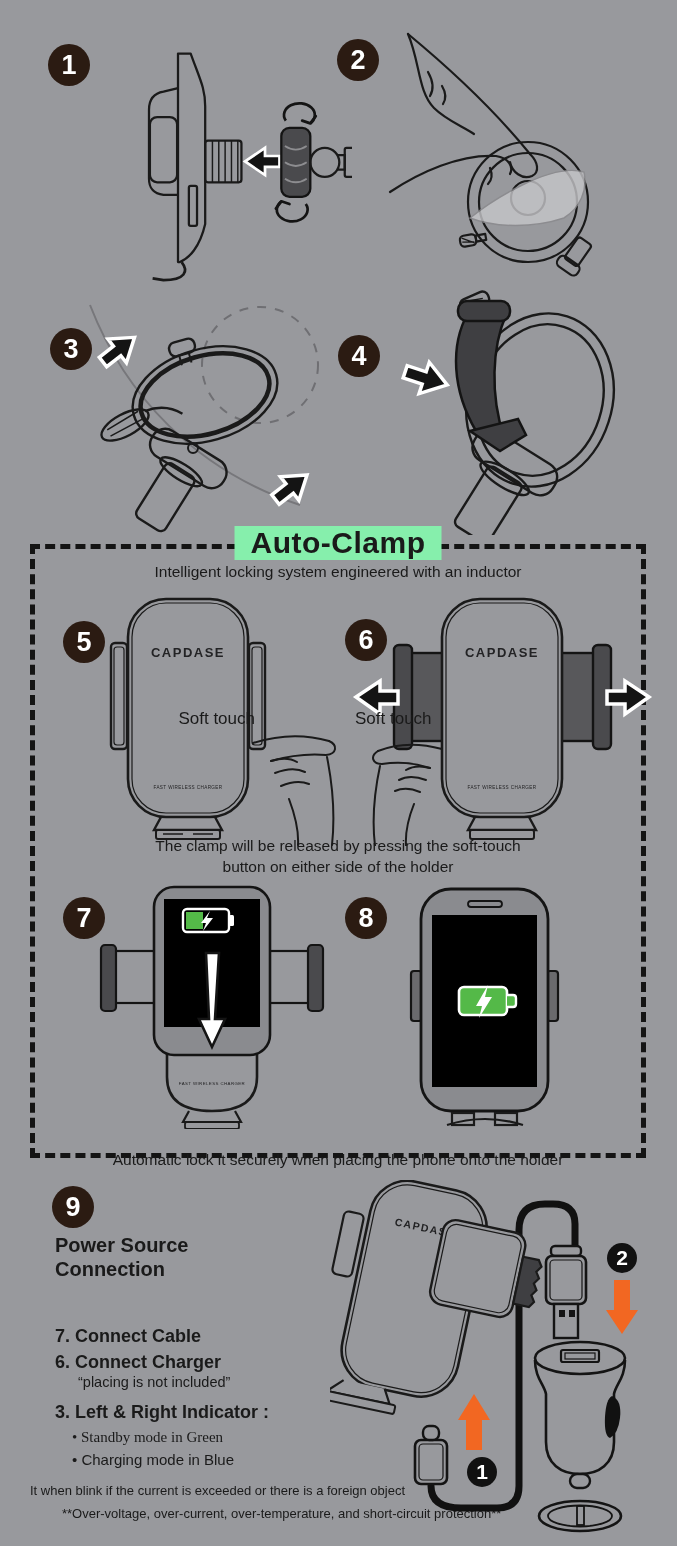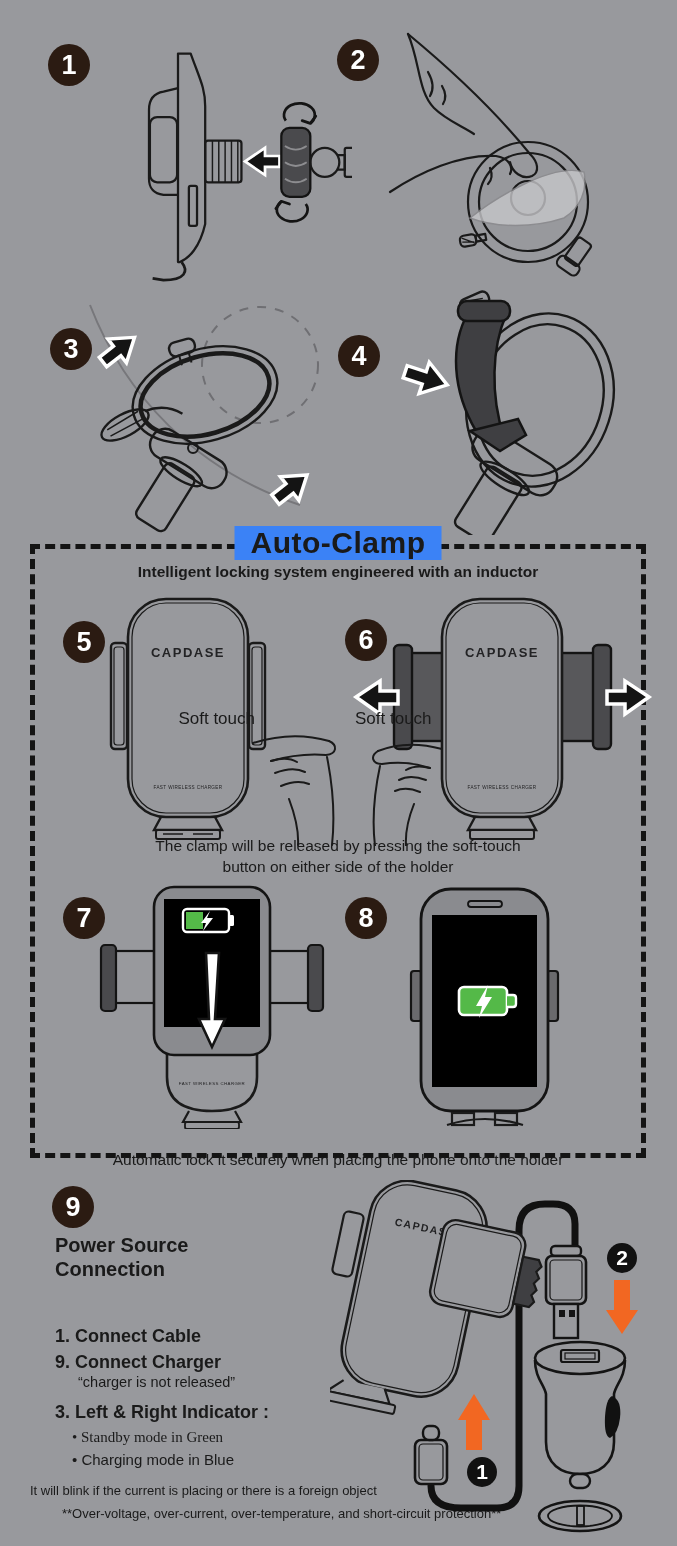--- a/index.html
+++ b/index.html
@@ -15,27 +15,26 @@
     background:#2B1B12; color:#fff; font-weight:bold; font-size:27px;
     display:flex; align-items:center; justify-content:center; z-index:5;
   }
   
   .ac-box{
     position:absolute; left:30px; top:544px; width:606px; height:604px;
     border:5px dashed #141414;
   }
   .ac-title{
     position:absolute; top:-23px; left:50%; transform:translateX(-50%);
-    background:#3b82f6; padding:0 16px; font-size:30px; font-weight:bold;
+    background:#86efac; padding:0 16px; font-size:30px; font-weight:bold;
     white-space:nowrap; letter-spacing:.5px;
   }
   .ac-sub{
     position:absolute; top:14px; left:0; width:100%; text-align:center;
     font-size:15.5px;
-    font-weight:bold;
   }
   .caption{
     position:absolute; left:0; width:100%; text-align:center;
     font-size:15.5px; line-height:1.38;
   }
   .soft-touch{
     position:absolute; font-size:17px; white-space:nowrap;
   }
   
   .ps-heading{
@@ -341,27 +340,27 @@
 
   <div class="badge" style="left:52px; top:1186px;">
       <span>9</span>
     </div>
 
   <div class="ps-heading">
     <div>Power Source</div>
     <div>Connection</div>
   </div>
 
-  <div class="ps-item" style="top:1326px;">1. Connect Cable</div>
-  <div class="ps-item" style="top:1352px;">9. Connect Charger</div>
-  <div class="ps-note" style="top:1374px;">“charger is not released”</div>
+  <div class="ps-item" style="top:1326px;">7. Connect Cable</div>
+  <div class="ps-item" style="top:1352px;">6. Connect Charger</div>
+  <div class="ps-note" style="top:1374px;">“placing is not included”</div>
   <div class="ps-item" style="top:1402px;text-align:right;">3. Left &amp; Right Indicator :</div>
   <div class="ps-bullet" style="top:1429px;font-family:Liberation Serif, serif;">• Standby mode in Green</div>
   <div class="ps-bullet" style="top:1451px;">• Charging mode in Blue</div>
-  <div class="ps-foot" style="top:1483px;">It will blink if the current is placing or there is a foreign object</div>
+  <div class="ps-foot" style="top:1483px;">It when blink if the current is exceeded or there is a foreign object</div>
   <div class="ps-foot" style="top:1506px;margin-left:32px;">**Over-voltage, over-current, over-temperature, and short-circuit protection**</div>
 
   <svg class="abs" style="left:330px; top:1180px;" width="347" height="360" viewBox="0 0 347 360">
 
     <path d="M101,306 q0,22 30,22 h36 q22,0 22,-22 V50 q0,-26 26,-26 h8 q22,0 22,20 v24" fill="none" stroke="#111" stroke-width="7" stroke-linecap="round"></path>
 
     <g transform="rotate(12 90 110)">
       <g fill="#98999D" stroke="#1A1A1A">
         <rect x="25" y="5" width="118" height="210" rx="38" stroke-width="2.6"></rect>
         <rect x="29" y="9" width="110" height="202" rx="34" stroke-width="1.2"></rect>

